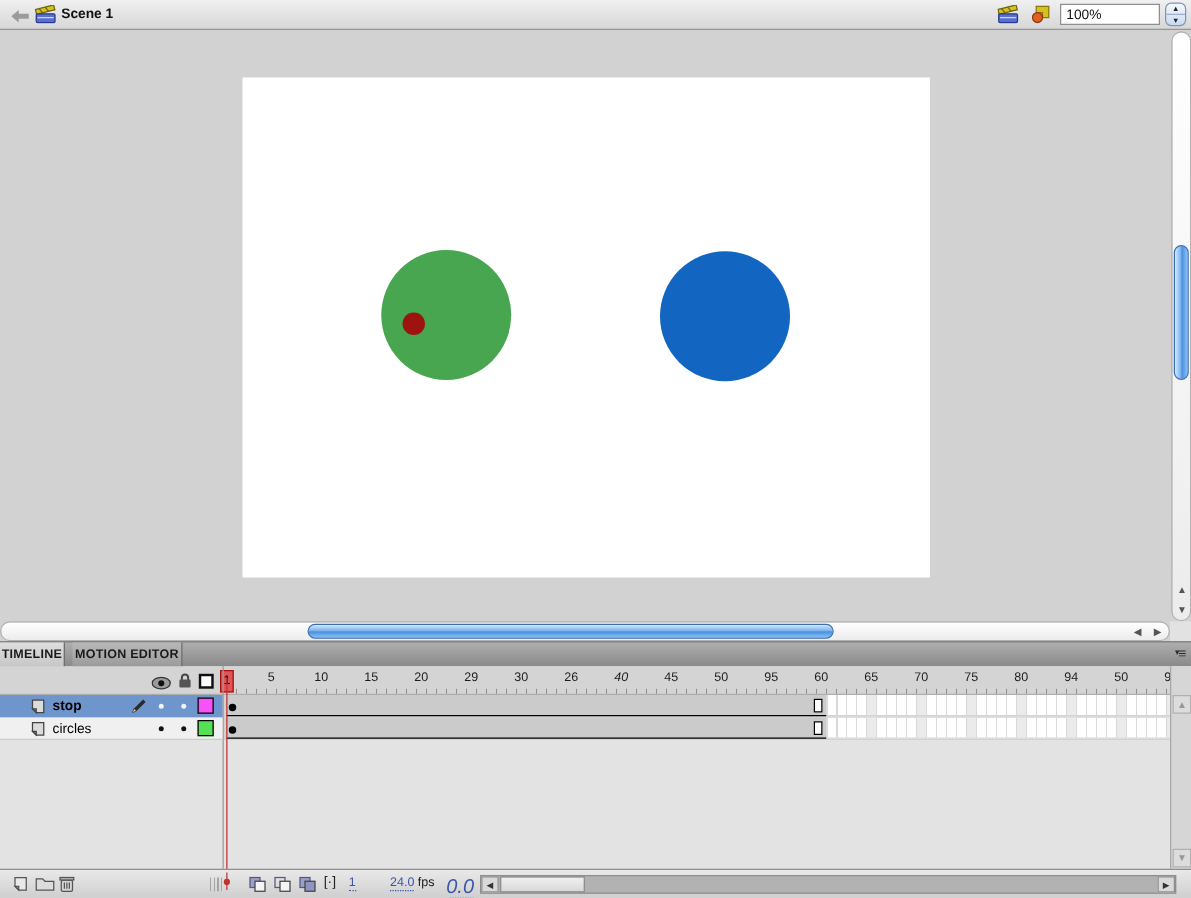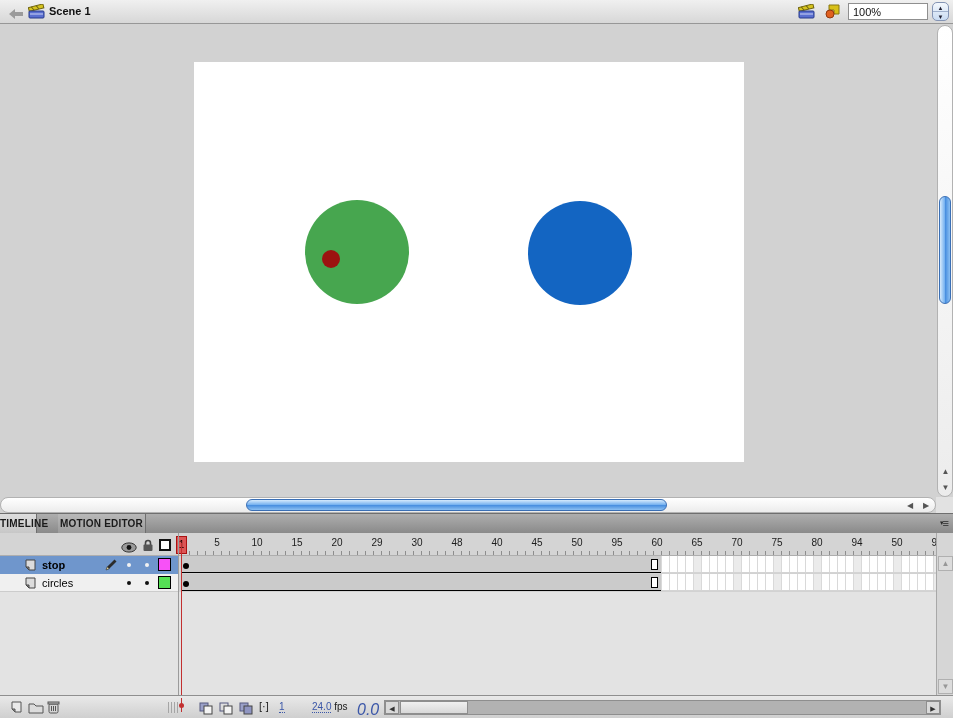--- a/index.html
+++ b/index.html
@@ -46,21 +46,21 @@
   #stage-vscroll .sb-btn { position:absolute; left:0; width:15px; height:15px; font-size:8px;
     color:#555; text-align:center; line-height:15px; }
   #vs-up { top:438px; } #vs-down { top:454px; }
   #scroll-corner { position:absolute; left:936px; top:497px; width:17px; height:16px; background:#e2e2e2; }
 
   
   #tab-bar { position:absolute; left:0; top:513px; width:953px; height:20px;
     background:linear-gradient(#aeaeae,#8a8a8a); border-top:1px solid #6f6f6f; }
   .tab { position:absolute; top:0; height:20px; font-size:10px; font-weight:bold; color:#1a1a1a;
     text-align:center; line-height:20px; letter-spacing:.2px; border-right:1px solid #6f6f6f; }
-  #tab-timeline { left:0; width:37px; background:linear-gradient(#dedede,#c6c6c6); }
+  #tab-timeline { left:0; width:52px; background:linear-gradient(#dedede,#c6c6c6); }
   #tab-motion { left:58px; width:88px; background:linear-gradient(#b8b8b8,#9a9a9a);text-align:center; }
   #panel-menu { position:absolute; right:5px; top:3px; font-size:11px; color:#2a2a2a;
     letter-spacing:-1px; }
   #panel-menu .tri { font-size:7px; vertical-align:2px; }
 
   #tl-header { position:absolute; left:0; top:533px; width:953px; height:23px;
     background:#d4d4d4; border-bottom:1px solid #aeaeae; }
   #hdr-eye { position:absolute; left:121px; top:6px; }
   #hdr-lock { position:absolute; left:142px; top:5px; }
   #hdr-outline { position:absolute; left:159px; top:6px; width:12px; height:12px;
@@ -226,22 +226,22 @@
     </span>
     <span id="hdr-outline"></span>
     <div id="ruler">
       <div id="ruler-labels">
           <span class="ruler-num" style="left: 36px;">5</span>
           <span class="ruler-num" style="left: 76px;">10</span>
           <span class="ruler-num" style="left: 116px;">15</span>
           <span class="ruler-num" style="left: 156px;">20</span>
           <span class="ruler-num" style="left: 196px;">29</span>
           <span class="ruler-num" style="left: 236px;">30</span>
-          <span class="ruler-num" style="left: 276px;">48</span>
-          <span class="ruler-num" style="left: 316px;">40</span>
+          <span class="ruler-num" style="left: 276px;">26</span>
+          <span class="ruler-num" style="left: 316px; font-style: italic;">40</span>
           <span class="ruler-num" style="left: 356px;">45</span>
           <span class="ruler-num" style="left: 396px;">50</span>
           <span class="ruler-num" style="left: 436px;">95</span>
           <span class="ruler-num" style="left: 476px;">60</span>
           <span class="ruler-num" style="left: 516px;">65</span>
           <span class="ruler-num" style="left: 556px;">70</span>
           <span class="ruler-num" style="left: 596px;">75</span>
           <span class="ruler-num" style="left: 636px;">80</span>
           <span class="ruler-num" style="left: 676px;">94</span>
           <span class="ruler-num" style="left: 716px;">50</span>

